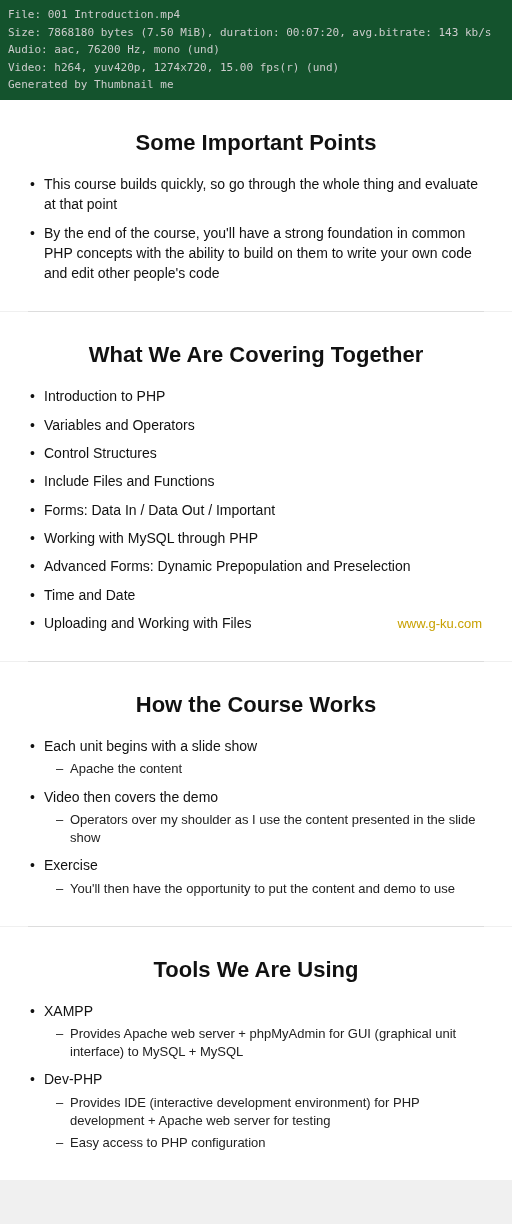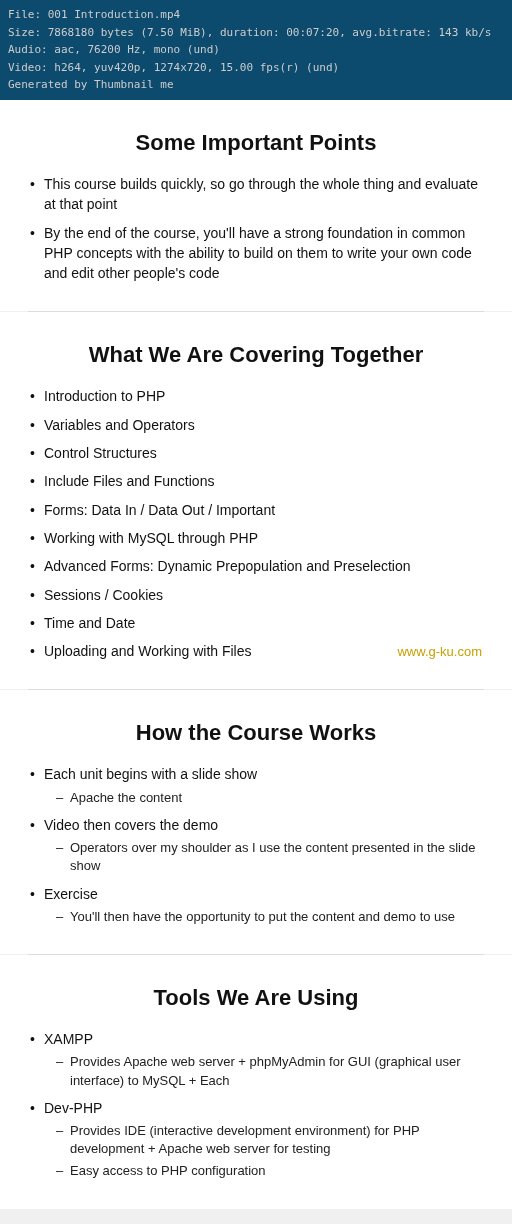--- a/index.html
+++ b/index.html
@@ -5,21 +5,21 @@
     * { margin: 0; padding: 0; box-sizing: border-box; }
     body {
       width: 512px;
       font-family: Arial, sans-serif;
       font-size: 14px;
       background: #f0f0f0;
       color: #111;
     }
 
     .file-info {
-      background: #0c4a6e;
+      background: #14532d;
       color: #ccc;
       font-family: monospace;
       font-size: 11px;
       padding: 6px 8px;
       line-height: 1.6;
     }
 
     .section {
       padding: 30px 28px 20px 28px;
       background: #fff;
@@ -122,21 +122,20 @@
       <div class="section">
         <h2 class="section-title">What We Are Covering Together</h2>
         <ul class="bullet-list">
           <li>Introduction to PHP</li>
           <li>Variables and Operators</li>
           <li>Control Structures</li>
           <li>Include Files and Functions</li>
           <li>Forms: Data In / Data Out / Important</li>
           <li>Working with MySQL through PHP</li>
           <li>Advanced Forms: Dynamic Prepopulation and Preselection</li>
-          <li>Sessions / Cookies</li>
           <li>Time and Date</li>
           <li>Uploading and Working with Files</li>
         </ul>
         <div class="watermark">www.g-ku.com</div>
       </div>
       <hr class="divider">
     </div>
     <div class="section-wrapper">
       <div class="section">
         <h2 class="section-title">How the Course Works</h2>
@@ -152,21 +151,21 @@
             </ul></li>
         </ul>
       </div>
       <hr class="divider">
     </div>
     <div class="section-wrapper">
       <div class="section">
         <h2 class="section-title">Tools We Are Using</h2>
         <ul class="bullet-list">
           <li>XAMPP<ul class="sub-list">
-              <li>Provides Apache web server + phpMyAdmin for GUI (graphical user interface) to MySQL  + Each</li>
+              <li>Provides Apache web server + phpMyAdmin for GUI (graphical unit interface) to MySQL  + MySQL</li>
             </ul></li>
           <li>Dev-PHP<ul class="sub-list">
               <li>Provides IDE (interactive development environment) for PHP development + Apache web server for testing</li>
               <li>Easy access to PHP configuration</li>
             </ul></li>
         </ul>
       </div>
     </div>
   </div>
 

